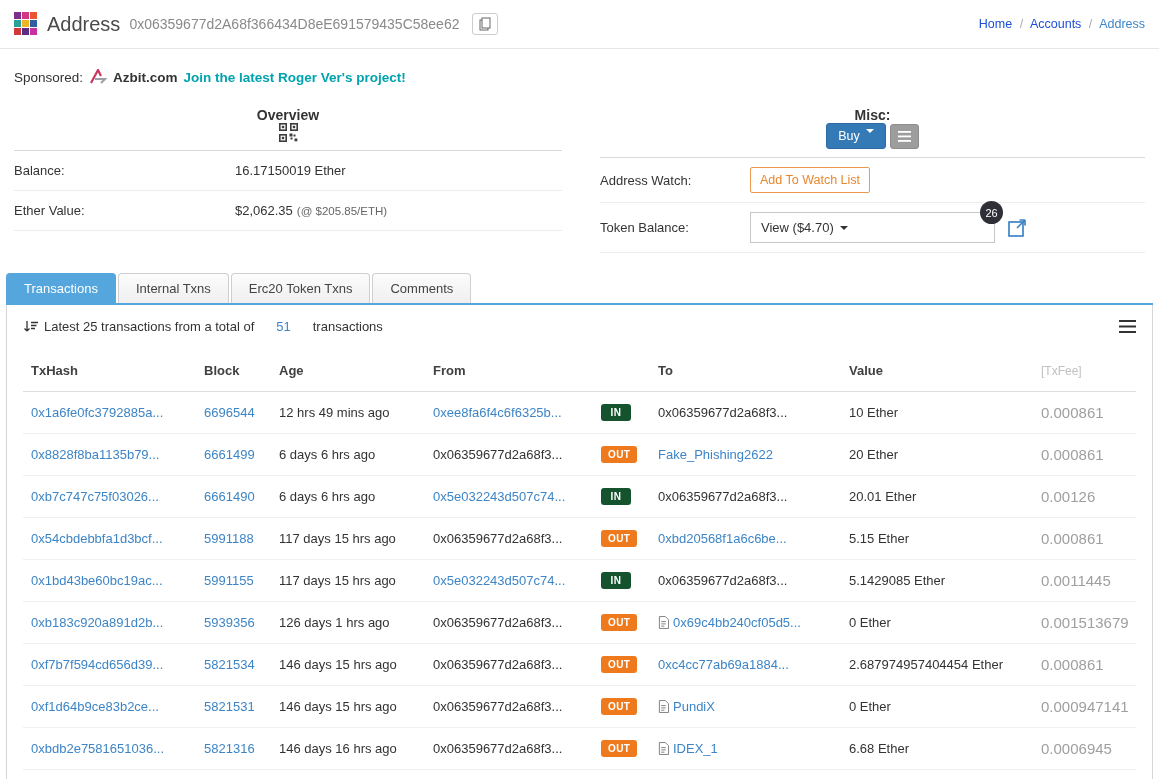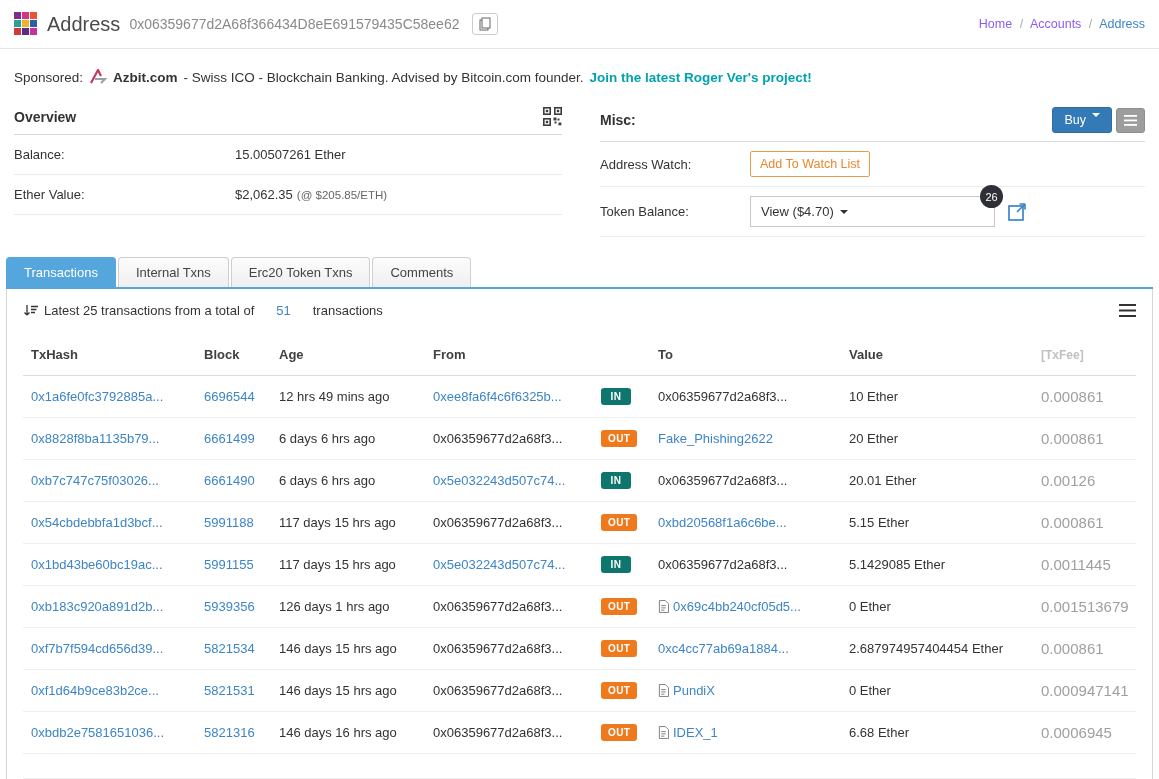--- a/index.html
+++ b/index.html
@@ -9,36 +9,36 @@
 
   
   .topbar { display: flex; justify-content: space-between; align-items: center;
             padding: 24px 14px; border-bottom: 1px solid #e6e6e6; height: 36px; }
   .title-group { display: flex; align-items: center; gap: 9px; }
   .page-title { font-size: 20px; font-weight: normal; color: #4a4a4a; }
   .address-hash { color: #8a8a8a; font-size: 14px; }
   .copy-btn { border: 1px solid #ccc; border-radius: 3px; background: #fff;
               padding: 3px 6px; cursor: pointer; line-height: 0; margin-left: 4px; }
   .breadcrumb { font-size: 12.5px; color: #666; }
-  .crumb { color: #8b5cf6; }
+  .crumb { color: #1d4ed8; }
   .crumb.current { color: #3d85c6; }
   .breadcrumb .sep { color: #aaa; margin: 0 4px; }
 
   
   .sponsored { padding: 20px 14px 8px; font-size: 13.5px; color: #333;
                display: flex; align-items: center; gap: 6px; }
   .sponsored .brand { font-weight: bold; color: #333; }
   .sponsored .cta { color: #00a3ae; font-weight: bold; }
 
   
   .panels { display: flex; padding: 6px 14px 0; gap: 38px; }
   .panel-left { width: 548px; }
   .panel-right { flex: 1; }
   .panel-header { display: flex; justify-content: space-between; align-items: center;
-                  border-bottom: 1px solid #d9d9d9; padding: 8px 0; min-height: 36px; }
+                  border-bottom: 1px solid #d9d9d9; padding: 8px 0; min-height: 36px; flex-direction: column; }
   .panel-title { font-weight: bold; font-size: 14px; color: #333; }
   .info-row { display: flex; align-items: center; border-bottom: 1px solid #ececec;
               padding: 9px 0; min-height: 40px; }
   .info-label { width: 221px; color: #333; flex-shrink: 0; }
   .panel-right .info-label { width: 150px; }
   .info-value { color: #333; }
   .rate { font-size: 11.5px; color: #666; margin-left: 4px; }
 
   .btn-group { display: flex; gap: 4px; align-items: center; }
   .buy-btn { background: #337ab7; color: #fff; border: 1px solid #2e6da4; border-radius: 3px;
@@ -77,29 +77,29 @@
   .summary-row { display: flex; justify-content: space-between; align-items: center;
                  padding: 14px 16px 8px; }
   .summary-left { display: flex; align-items: center; gap: 5px; }
   .summary-left a { margin: 0 17px; }
   .icon-btn { line-height: 0; cursor: pointer; background: none; border: none; }
 
   .table-wrap { padding: 0 16px; }
   table { width: 100%; border-collapse: collapse; table-layout: fixed; margin-top: 8px; }
   th { text-align: left; font-weight: bold; color: #404040; padding: 13px 8px;
        border-bottom: 1px solid #ddd; font-size: 13px; }
-  th.fee-head { color: #c0c0c0; font-weight: bold; font-size: 12px; }
+  th.fee-head { color: #c0c0c0; font-weight: normal; font-size: 12px; }
   td { padding: 12px 8px; border-bottom: 1px solid #efefef; font-size: 13px;
        white-space: nowrap; overflow: hidden; }
   td.fee, .fee span { color: #9f9f9f; font-size: 15px; }
   .self { color: #333; }
   .dir-cell { text-align: left; }
   .badge { display: inline-block; min-width: 30px; text-align: center; padding: 3px 7px;
            border-radius: 3px; font-size: 10px; font-weight: bold; color: #fff; letter-spacing: .4px; }
-  .badge.in { background: #0f766e; }
+  .badge.in { background: #14532d; }
   .badge.out { background: #ee7a1d; }
   .doc-icon { margin-right: 4px; vertical-align: -2px; }
 </style>
 </head>
 <body>
 
 <div class="topbar">
   <div class="title-group">
     <span style="line-height:0;">
       <svg width="24" height="24" viewBox="0 0 24 24">
@@ -134,21 +134,20 @@
 
 <div class="sponsored">
   <span>Sponsored:</span>
   <span style="line-height:0;">
     <svg width="18" height="16" viewBox="0 0 18 16">
         <path d="M2 14 L9 1 L12 7" fill="none" stroke="#c8385e" stroke-width="2.2"></path>
         <path d="M6 10 L16 10 L12 14" fill="none" stroke="#9aa0a6" stroke-width="2"></path>
       </svg>
   </span>
   <a class="brand">Azbit.com</a>
-  <span>- Swiss ICO - Blockchain Banking. Advised by Bitcoin.com founder.</span>
   <a class="cta">Join the latest Roger Ver's project!</a>
 </div>
 
 <div class="panels">
   <div class="panel-left">
     <div class="panel-header">
       <span class="panel-title">Overview</span>
       <button class="icon-btn">
         <svg width="19" height="19" viewBox="0 0 19 19" fill="#3c3c3c">
           <rect x="0.8" y="0.8" width="6.4" height="6.4" fill="none" stroke="#3c3c3c" stroke-width="1.6"></rect>
@@ -159,21 +158,21 @@
             <rect x="2.8" y="13.8" width="2.4" height="2.4"></rect>
           <rect x="10.5" y="10.5" width="3" height="3"></rect>
             <rect x="14.5" y="11.5" width="2" height="2"></rect>
             <rect x="11.5" y="14.5" width="2" height="2"></rect>
             <rect x="15.5" y="15.5" width="2.8" height="2.8"></rect>
         </svg>
       </button>
     </div>
     <div class="info-row">
       <div class="info-label">Balance:</div>
-      <div class="info-value">15.00507261 Ether</div>
+      <div class="info-value">16.17150019 Ether</div>
     </div>
     <div class="info-row">
       <div class="info-label">Ether Value:</div>
       <div class="info-value">
         <span>$2,062.35</span><span class="rate">(@ $205.85/ETH)</span>
       </div>
     </div>
   </div>
 
   <div class="panel-right">

